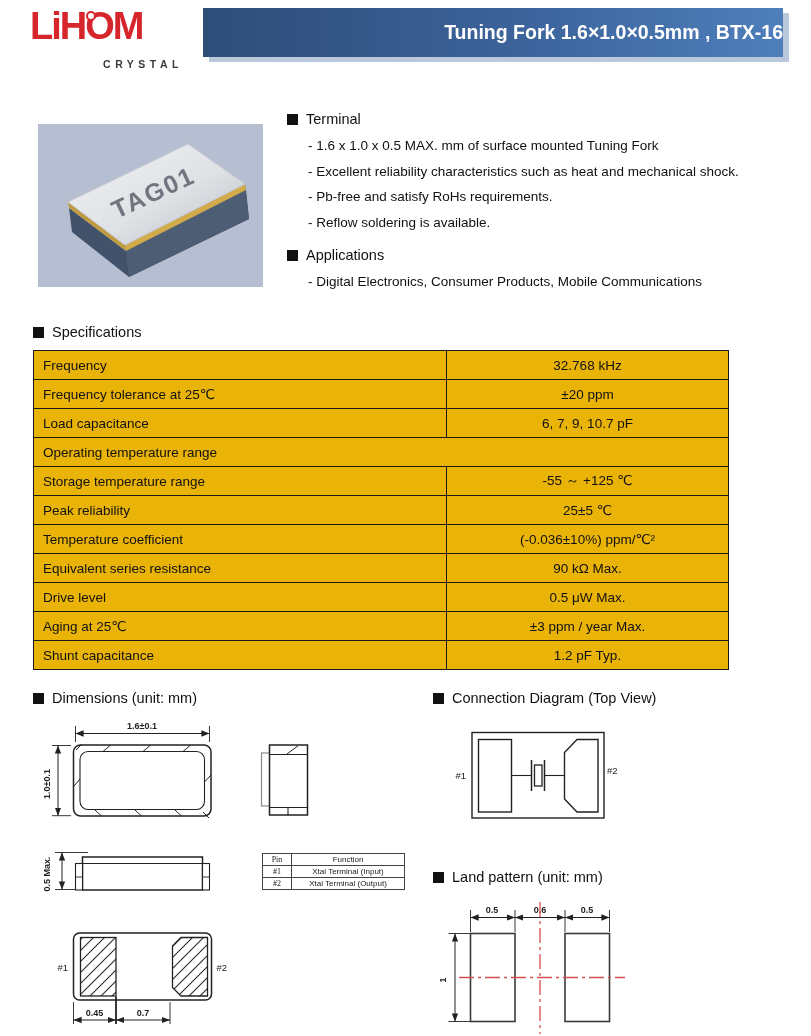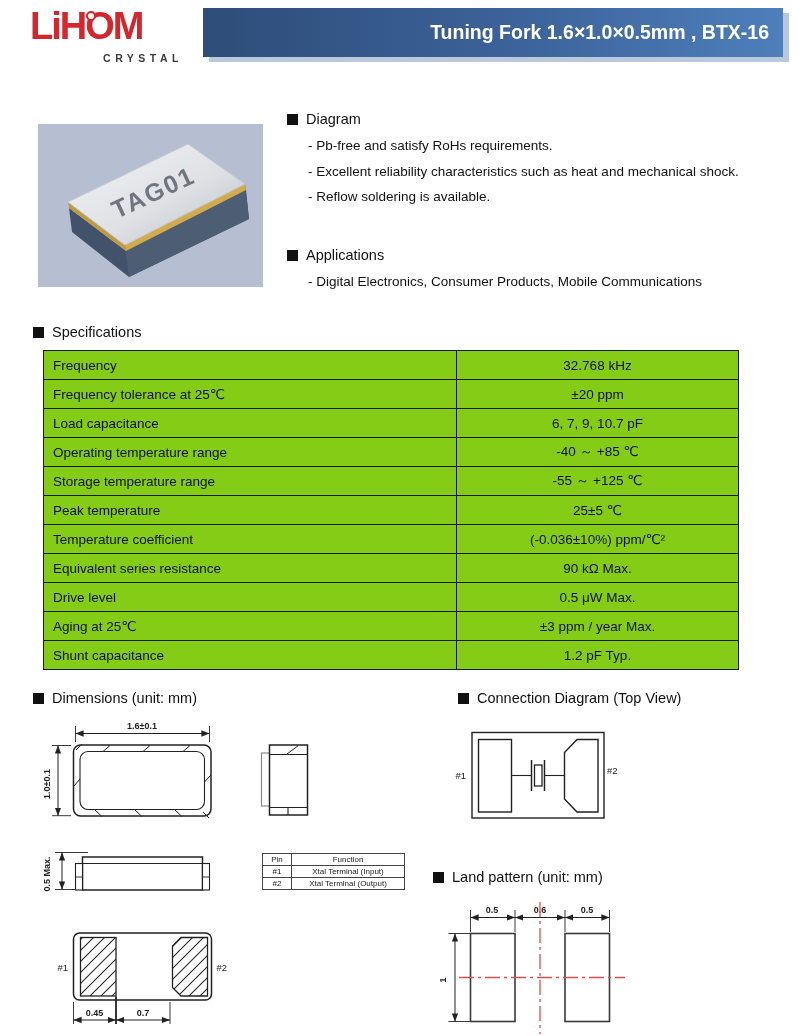--- a/index.html
+++ b/index.html
@@ -4,53 +4,53 @@
 <style>
   html,body{margin:0;padding:0;background:#fff;}
   .page{position:relative;width:811px;height:1036px;background:#fff;overflow:hidden;
         font-family:"Liberation Sans","DejaVu Sans",sans-serif;color:#111;}
 
   
   .logo{position:absolute;left:30px;top:7px;width:154px;}
   .logo-brand{font-size:38px;font-weight:700;color:#d6252b;letter-spacing:-2px;line-height:38px;}
   .logo-ring{position:absolute;left:56px;top:4px;width:6px;height:6px;border:2.2px solid #d6252b;
              border-radius:50%;background:#fff;}
-  .logo-sub{margin-top:7px;text-align:right;font-size:10.5px;letter-spacing:4.5px;color:#3a3a3a;
+  .logo-sub{margin-top:13px;text-align:right;font-size:10.5px;letter-spacing:4.5px;color:#3a3a3a;
             font-weight:600;padding-right:1px;}
   .banner{position:absolute;left:203px;top:8px;width:580px;height:49px;box-sizing:border-box;
           background:linear-gradient(90deg,#2e4d78 0%,#3c639b 55%,#4e7fba 100%);
           box-shadow:6px 5px 0 #b9c9db;
-          display:flex;align-items:center;justify-content:flex-end;padding-right:14px;}
+          display:flex;align-items:center;justify-content:flex-end;}
   .banner-title{color:#fff;font-size:19.5px;font-weight:700;white-space:pre;}
 
   
   .photo{position:absolute;left:38px;top:124px;width:225px;height:163px;background:#b5bfd1;}
 
   
   .sec{position:absolute;display:flex;align-items:center;gap:8px;font-size:14.5px;color:#111;}
   .sq{width:11px;height:11px;background:#111;flex:0 0 auto;}
   .list{position:absolute;display:flex;flex-direction:column;gap:11.5px;font-size:13.5px;
         line-height:14px;color:#111;}
 
   
   .spec-table{position:absolute;left:33px;top:350px;width:696px;border:1.6px solid #1a1a1a;
-              box-sizing:border-box;background:#84cc16;margin-left:10px;}
+              box-sizing:border-box;background:#eab308;}
   .spec-row{display:flex;height:28px;border-top:1.4px solid #1a1a1a;}
   .spec-row:first-child{border-top:none;}
   .spec-label{width:412px;display:flex;align-items:center;padding-left:9px;box-sizing:border-box;
               font-size:13.5px;}
   .spec-value{flex:1;border-left:1.4px solid #1a1a1a;display:flex;align-items:center;
               justify-content:center;font-size:13.5px;text-align:left;}
 
   
   .pin-table{position:absolute;left:262px;top:853px;border-collapse:collapse;font-size:8px;
              color:#222;background:#fff;}
   .pin-table td,.pin-table th{border:1px solid #444;padding:0 3px;height:11px;line-height:11px;
              font-weight:400;text-align:center;white-space:nowrap;}
-  .pin-table .c-pin{width:22px;text-align:center;}
+  .pin-table .c-pin{width:22px;text-align:center;font-family:Liberation Serif, serif;}
 
   
   .drawings{position:absolute;left:0;top:690px;}
   .dln{stroke:#222;stroke-width:1.5;fill:none;}
   .dln2{stroke:#222;stroke-width:1.1;fill:none;}
   .ext{stroke:#222;stroke-width:0.9;fill:none;}
   .dim{stroke:#222;stroke-width:1;fill:none;}
   .dtext{font-size:9px;fill:#222;font-weight:700;}
   .ptext{font-size:9.5px;fill:#222;font-weight:400;}
   .white{fill:#fff;}
@@ -82,25 +82,26 @@
       <polygon points="87,121 207,60 211,95 91,153" fill="#4d5d74"></polygon>
       <polygon points="87,121 207,60 208,66 88,127" fill="#d2ab4a"></polygon>
       <polygon points="30,78 87,121 88,127 31,84" fill="#c09a3e"></polygon>
       <polygon points="30,78 150,20 207,60 87,121" fill="url(#lid)" stroke="#c6cad1" stroke-width="1"></polygon>
       <text x="116" y="77" transform="rotate(-25 116 70)" text-anchor="middle" font-size="25" font-weight="600" fill="#70757f" letter-spacing="2">TAG01</text>
     </svg>
   </div>
 
   <div class="sec" style="left:287px;top:111px;">
     <div class="sq"></div>
-    <span>Diagram</span>
+    <span>Terminal</span>
   </div>
   <div class="list" style="left:308px;top:139px;">
+    <div>- 1.6 x 1.0 x 0.5 MAX. mm of surface mounted Tuning Fork</div>
+    <div>- Excellent reliability characteristics such as heat and mechanical shock.</div>
     <div>- Pb-free and satisfy RoHs requirements.</div>
-    <div>- Excellent reliability characteristics such as heat and mechanical shock.</div>
     <div>- Reflow soldering is available.</div>
   </div>
 
   <div class="sec" style="left:287px;top:247px;">
     <div class="sq"></div>
     <span>Applications</span>
   </div>
   <div class="list" style="left:308px;top:275px;">
     <div>- Digital Electronics, Consumer Products, Mobile Communications</div>
   </div>
@@ -117,28 +118,27 @@
     <div class="spec-row">
         <div class="spec-label">Frequency tolerance at 25℃</div>
         <div class="spec-value">±20 ppm</div>
       </div>
     <div class="spec-row">
         <div class="spec-label">Load capacitance</div>
         <div class="spec-value">6, 7, 9, 10.7 pF</div>
       </div>
     <div class="spec-row">
         <div class="spec-label">Operating temperature range</div>
-        <div class="spec-value">-40 ～ +85 ℃</div>
       </div>
     <div class="spec-row">
         <div class="spec-label">Storage temperature range</div>
         <div class="spec-value">-55 ～ +125 ℃</div>
       </div>
     <div class="spec-row">
-        <div class="spec-label">Peak temperature</div>
+        <div class="spec-label">Peak reliability</div>
         <div class="spec-value">25±5 ℃</div>
       </div>
     <div class="spec-row">
         <div class="spec-label">Temperature coefficient</div>
         <div class="spec-value">(-0.036±10%) ppm/℃²</div>
       </div>
     <div class="spec-row">
         <div class="spec-label">Equivalent series resistance</div>
         <div class="spec-value">90 kΩ Max.</div>
       </div>
@@ -153,21 +153,21 @@
     <div class="spec-row">
         <div class="spec-label">Shunt capacitance</div>
         <div class="spec-value">1.2 pF Typ.</div>
       </div>
   </div>
 
   <div class="sec" style="left:33px;top:690px;">
     <div class="sq"></div>
     <span>Dimensions (unit: mm)</span>
   </div>
-  <div class="sec" style="left:458px;top:690px;">
+  <div class="sec" style="left:433px;top:690px;">
     <div class="sq"></div>
     <span>Connection Diagram (Top View)</span>
   </div>
   <div class="sec" style="left:433px;top:869px;">
     <div class="sq"></div>
     <span>Land pattern (unit: mm)</span>
   </div>
 
   <table class="pin-table">
     <tbody>

